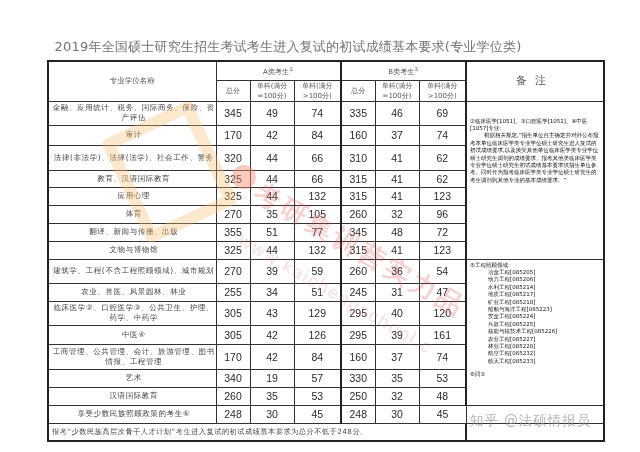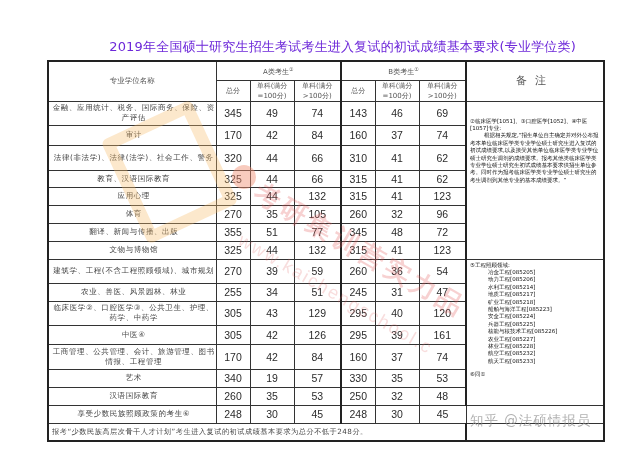--- a/index.html
+++ b/index.html
@@ -1,22 +1,22 @@
 <!DOCTYPE html>
 <html><head>
 <meta charset="utf-8">
 <style>
   html, body { margin:0; padding:0; }
   body {
     width:640px; height:452px; background:#ffffff; position:relative; overflow:hidden;
     font-family: "DejaVu Sans", sans-serif; color:#222;
   }
   .title {
-    position:absolute; left:0; top:38px; width:576px; text-align:right;
-    font-size:13px; color:#6d28d9; letter-spacing:0.2px;
+    position:absolute; left:0; top:38px; width:576px; text-align:center;
+    font-size:13px; color:#737373; letter-spacing:0.2px;
     font-family: "DejaVu Sans", sans-serif;
   }
   table.main {
     position:absolute; left:47px; top:60px; width:556px;
     border-collapse:collapse; table-layout:fixed;
     border:2px solid #222;
   }
   table.main td, table.main th {
     border:1px solid #333; padding:0; font-weight:normal;
     vertical-align:middle; overflow:hidden;
@@ -99,21 +99,21 @@
     <th>总分</th>
     <th>单科(满分=100分)</th>
     <th>单科(满分&gt;100分)</th>
   </tr>
 
   <tr style="height:24px">
     <td class="name">金融、应用统计、税务、国际商务、保险、资产评估</td>
     <td class="num">345</td>
     <td class="num">49</td>
     <td class="num sep-a">74</td>
-    <td class="num">143</td>
+    <td class="num">335</td>
     <td class="num">46</td>
     <td class="num">69</td>
     <td rowspan="8" class="remark-cell">
       <div style="height:14px"></div>
       <div>②临床医学[1051]、③口腔医学[1052]、④中医[1057]专业:</div>
       <div style="text-indent:14px">根据相关规定,“招生单位自主确定并对外公布报考本单位临床医学类专业学位硕士研究生进入复试的初试成绩要求,以及接受其他单位临床医学类专业学位硕士研究生调剂的成绩要求。报考其他类临床医学类专业学位硕士研究生初试成绩基本要求供招生单位参考。同时作为报考临床医学类专业学位硕士研究生的考生调剂到其他专业的基本成绩要求。”</div>
     </td>
   </tr>
   <tr style="height:20px">
     <td class="name">审计</td>

